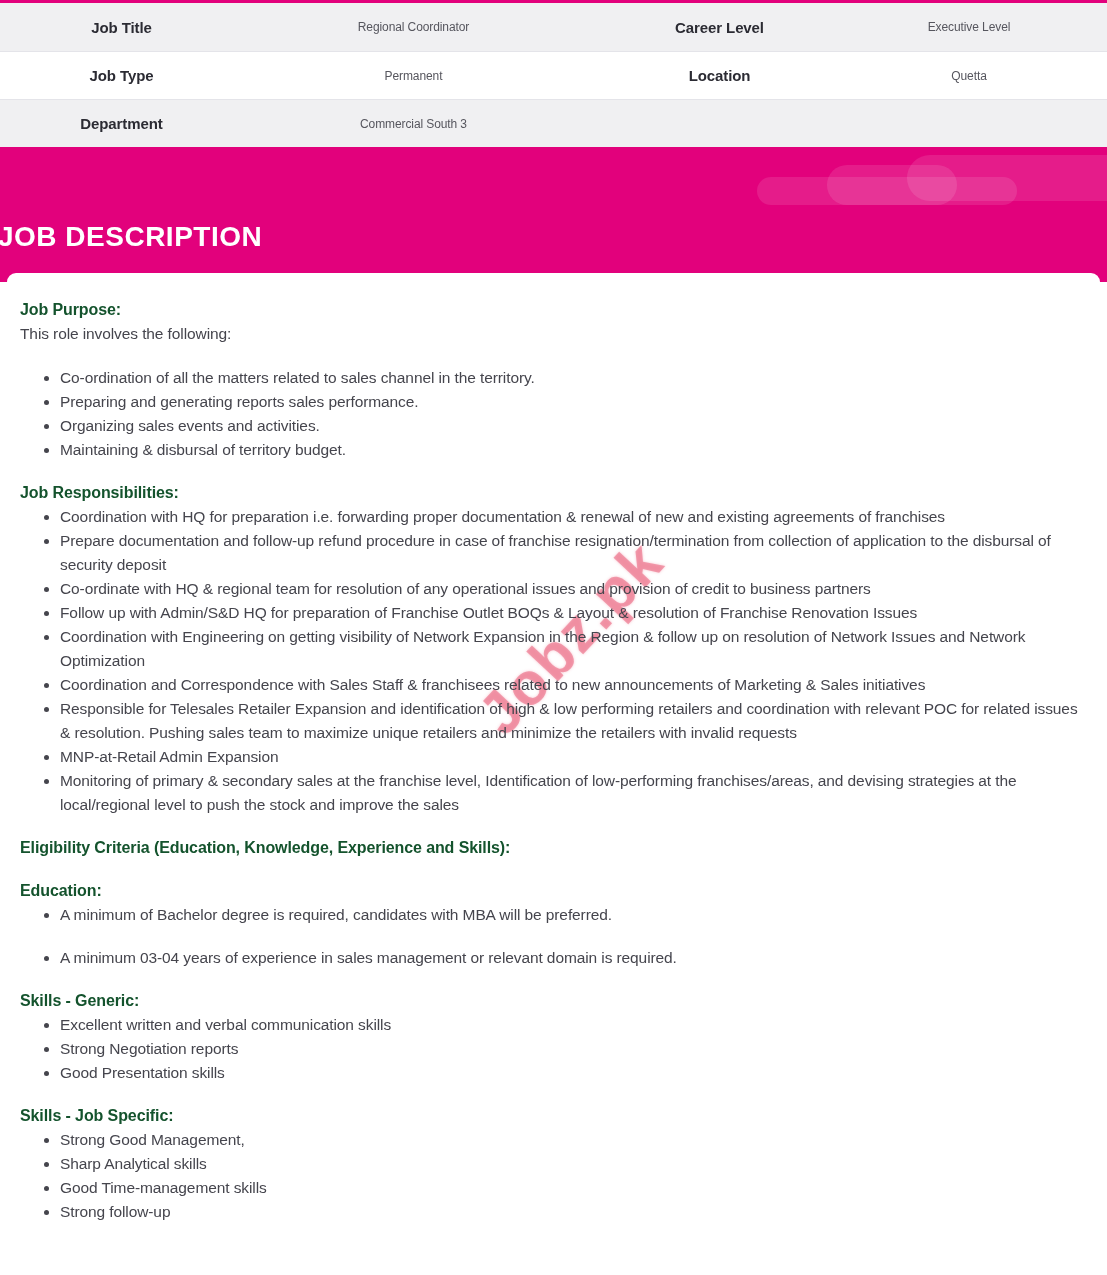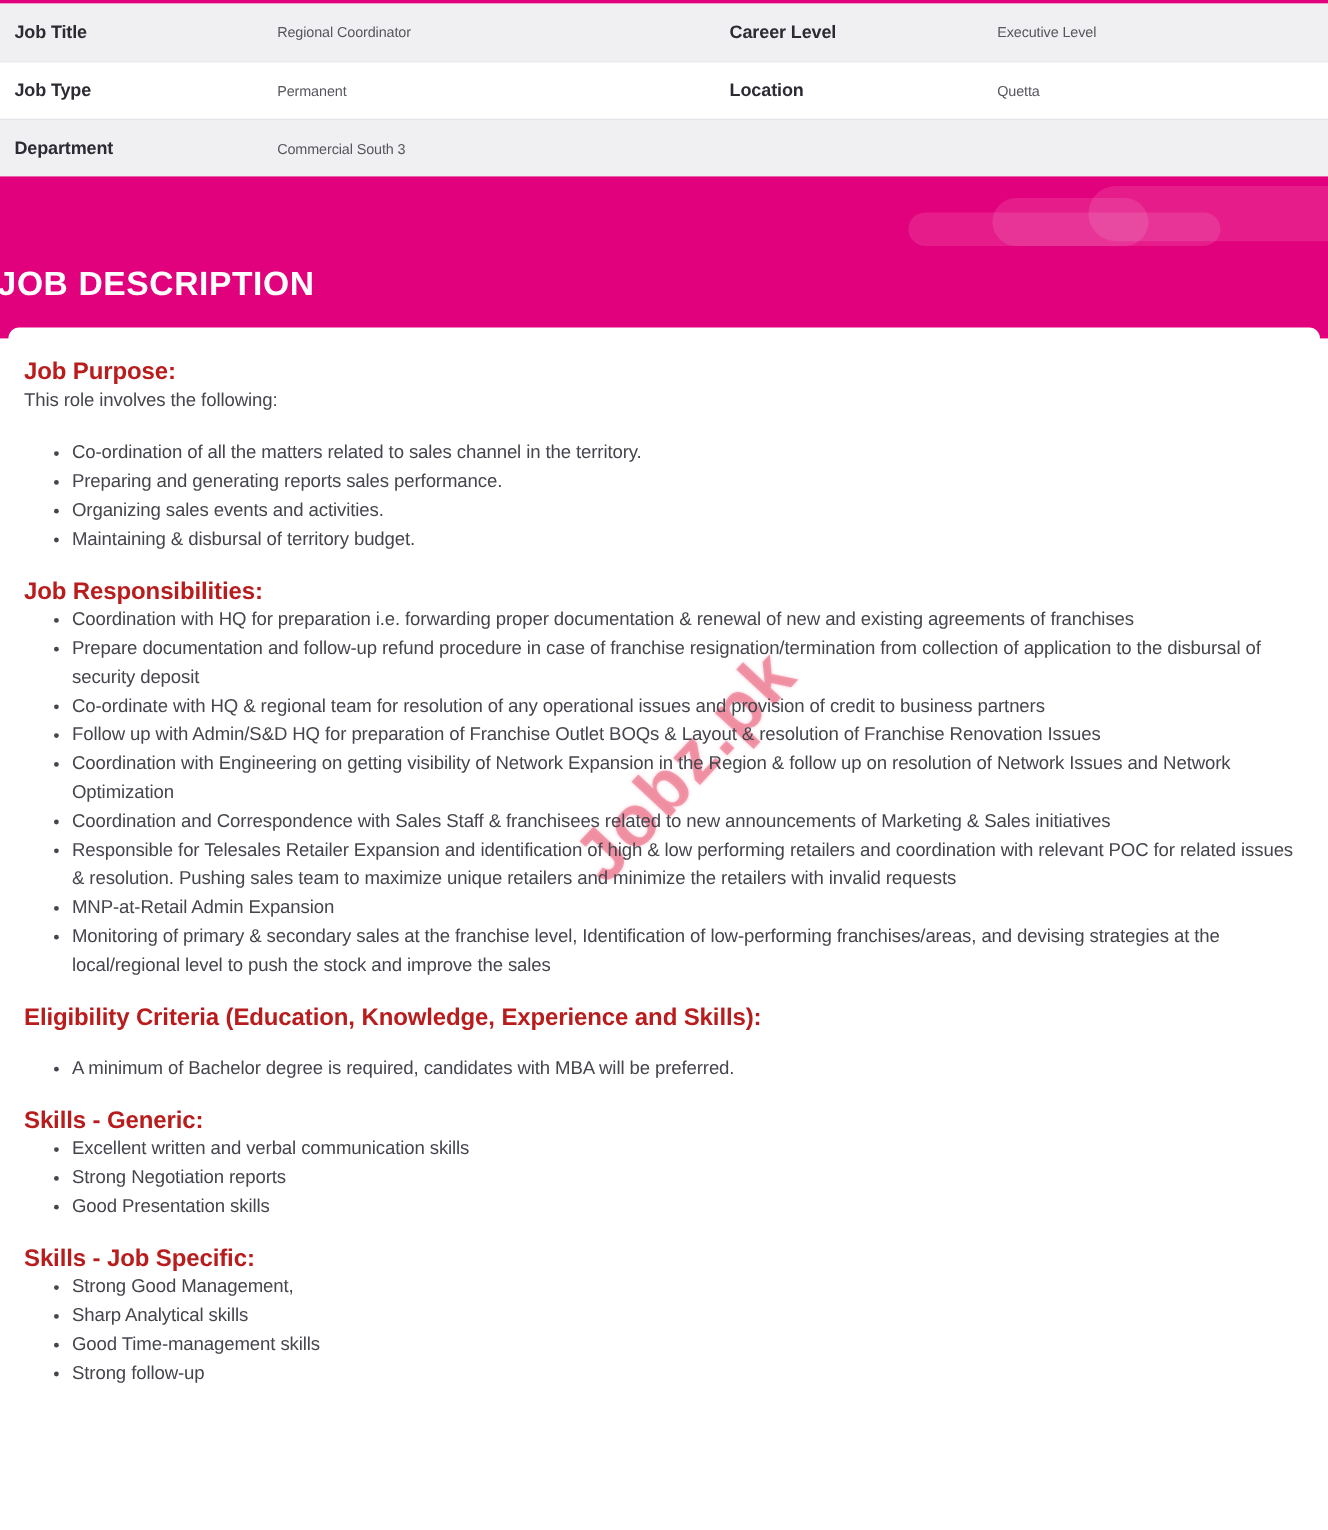--- a/index.html
+++ b/index.html
@@ -12,21 +12,21 @@
     height: 1275px;
     margin: 0 auto;
     background: #ffffff;
     overflow: hidden;
   }
 
   
   .top-accent { height: 3px; background: #e2017c; }
 
   
-  .info-table { width: 100%; }
+  .info-table { width: 100%; text-align: center; }
   .info-row {
     display: grid;
     grid-template-columns: 231px 365px 235px 276px;
     align-items: center;
     height: 48px;
     background: #ffffff;
     border-top: 1px solid #e4e4e9;
   }
   .info-row:first-child { border-top: none; }
   .info-row.alt { background: #f0f0f2; }
@@ -92,23 +92,23 @@
     z-index: 1;
     font-size: 15.5px;
     line-height: 24px;
     letter-spacing: -0.1px;
     color: #45454d;
   }
   .jd-section { margin-top: 19px; }
   .jd-section:first-child { margin-top: 0; }
   .jd-heading {
     margin: 0;
-    font-size: 20px;
+    font-size: 16px;
     font-weight: bold;
-    color: #b91c1c;
+    color: #14532d;
     line-height: 24px;
   }
   .jd-intro { margin: 0; }
   .jd-list { margin: 0; padding-left: 40px; list-style: disc; }
   .jd-list.spaced { margin-top: 20px; }
   .jd-list li { margin: 0; padding: 0; }
 </style>
 </head>
 <body>
 
@@ -168,25 +168,29 @@
             <li>Coordination and Correspondence with Sales Staff &amp; franchisees related to new announcements of Marketing &amp; Sales initiatives</li>
             <li>Responsible for Telesales Retailer Expansion and identification of high &amp; low performing retailers and coordination with relevant POC for related issues &amp; resolution. Pushing sales team to maximize unique retailers and minimize the retailers with invalid requests</li>
             <li>MNP-at-Retail Admin Expansion</li>
             <li>Monitoring of primary &amp; secondary sales at the franchise level, Identification of low-performing franchises/areas, and devising strategies at the local/regional level to push the stock and improve the sales</li>
           </ul>
         </section>
         <section class="jd-section">
           <h3 class="jd-heading">Eligibility Criteria (Education, Knowledge, Experience and Skills):</h3>
         </section>
         <section class="jd-section">
+          <h3 class="jd-heading">Education:</h3>
           <ul class="jd-list">
             <li>A minimum of Bachelor degree is required, candidates with MBA will be preferred.</li>
           </ul>
         </section>
         <section class="jd-section">
+          <ul class="jd-list">
+            <li>A minimum 03-04 years of experience in sales management or relevant domain is required.</li>
+          </ul>
         </section>
         <section class="jd-section">
           <h3 class="jd-heading">Skills - Generic:</h3>
           <ul class="jd-list">
             <li>Excellent written and verbal communication skills</li>
             <li>Strong Negotiation reports</li>
             <li>Good Presentation skills</li>
           </ul>
         </section>
         <section class="jd-section">

